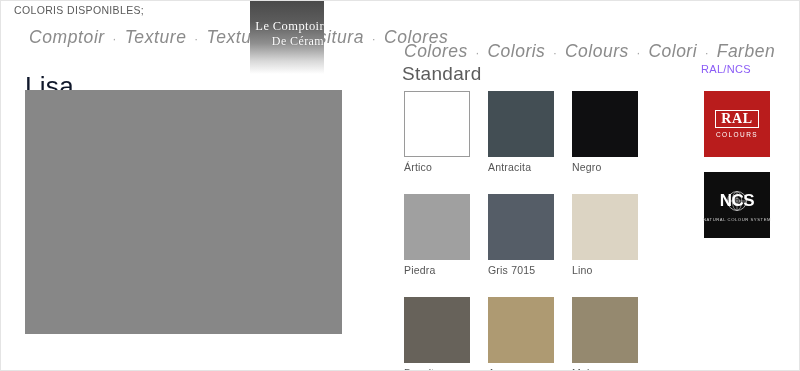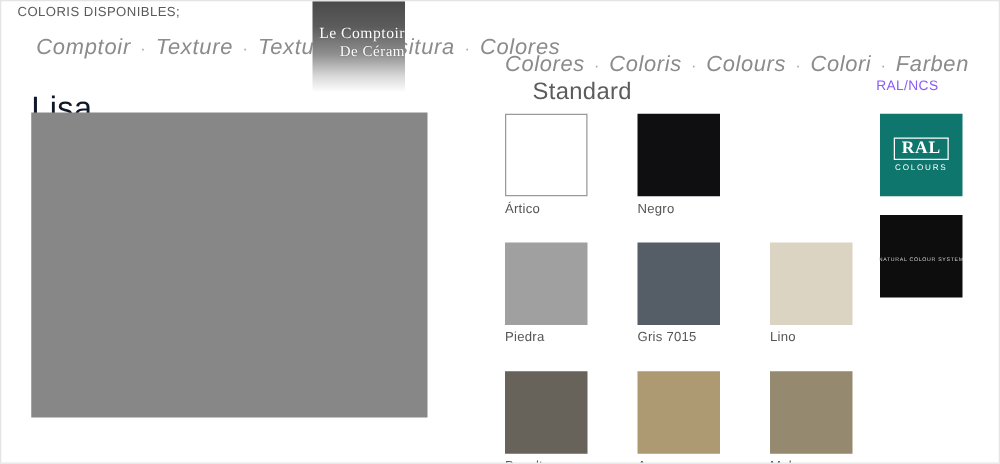--- a/index.html
+++ b/index.html
@@ -110,21 +110,21 @@
   }
   .colores-line .dot {
     font-style: normal;
     color: #a9a9a9;
     padding: 0 2px;
     font-size: 13px;
   }
 
   .standard-label {
     position: absolute;
-    left: 425px;
+    left: 401px;
     top: 62px;
     font-size: 19px;
     color: #5c5c5c;
     letter-spacing: 0.3px;
   }
   .ralncs-label {
     position: absolute;
     left: 700px;
     top: 62px;
     font-size: 11px;
@@ -134,21 +134,21 @@
 
   
   .swatch-grid {
     position: absolute;
     left: 403px;
     top: 90px;
     width: 285px;
   }
   .swatch-row {
     display: flex;
-    gap: 40px;
+    gap: 18px;
     margin-bottom: 21px;
   }
   .swatch-cell { width: 66px; }
   .swatch-chip {
     width: 66px;
     height: 66px;
     box-sizing: border-box;
   }
   .swatch-chip.bordered {
     border: 1px solid #9a9a9a;
@@ -161,21 +161,21 @@
     white-space: nowrap;
   }
 
   
   .ral-logo {
     position: absolute;
     left: 703px;
     top: 90px;
     width: 66px;
     height: 66px;
-    background: #0f766e;
+    background: #b91c1c;
     display: flex;
     flex-direction: column;
     align-items: center;
     justify-content: center;
   }
   .ral-logo .ral-box {
     border: 1.6px solid #ffffff;
     color: #ffffff;
     font-size: 14px;
     font-weight: bold;
@@ -279,20 +279,24 @@
 <div class="standard-label">Standard</div>
 <div class="ralncs-label">RAL/NCS</div>
 
 <div class="swatch-grid" id="swatch-grid">
     <div class="swatch-row">
       <div class="swatch-cell">
         <div class="swatch-chip bordered" style="background: rgb(255, 255, 255);"></div>
         <div class="swatch-name">Ártico</div>
       </div>
       <div class="swatch-cell">
+        <div class="swatch-chip" style="background: rgb(67, 78, 84);"></div>
+        <div class="swatch-name">Antracita</div>
+      </div>
+      <div class="swatch-cell">
         <div class="swatch-chip" style="background: rgb(15, 15, 17);"></div>
         <div class="swatch-name">Negro</div>
       </div>
     </div>
     <div class="swatch-row">
       <div class="swatch-cell">
         <div class="swatch-chip" style="background: rgb(160, 160, 160);"></div>
         <div class="swatch-name">Piedra</div>
       </div>
       <div class="swatch-cell">
@@ -319,14 +323,24 @@
       </div>
     </div>
   </div>
 
 <div class="ral-logo">
   <div class="ral-box">RAL</div>
   <div class="ral-sub">COLOURS</div>
 </div>
 
 <div class="ncs-logo">
+  <div class="ncs-mark">
+    <svg class="ncs-globe" viewBox="0 0 40 40">
+      <circle cx="20" cy="20" r="18" fill="none" stroke="#ffffff" stroke-width="1.4"></circle>
+      <ellipse cx="20" cy="20" rx="9" ry="18" fill="none" stroke="#ffffff" stroke-width="1.1"></ellipse>
+      <line x1="2" y1="20" x2="38" y2="20" stroke="#ffffff" stroke-width="1.1"></line>
+      <line x1="20" y1="2" x2="20" y2="38" stroke="#ffffff" stroke-width="1.1"></line>
+      <circle cx="20" cy="20" r="5" fill="none" stroke="#ffffff" stroke-width="1"></circle>
+    </svg>
+    <div class="ncs-text">NCS</div>
+  </div>
   <div class="ncs-sub">NATURAL COLOUR SYSTEM</div>
 </div>
 
 </body></html>

